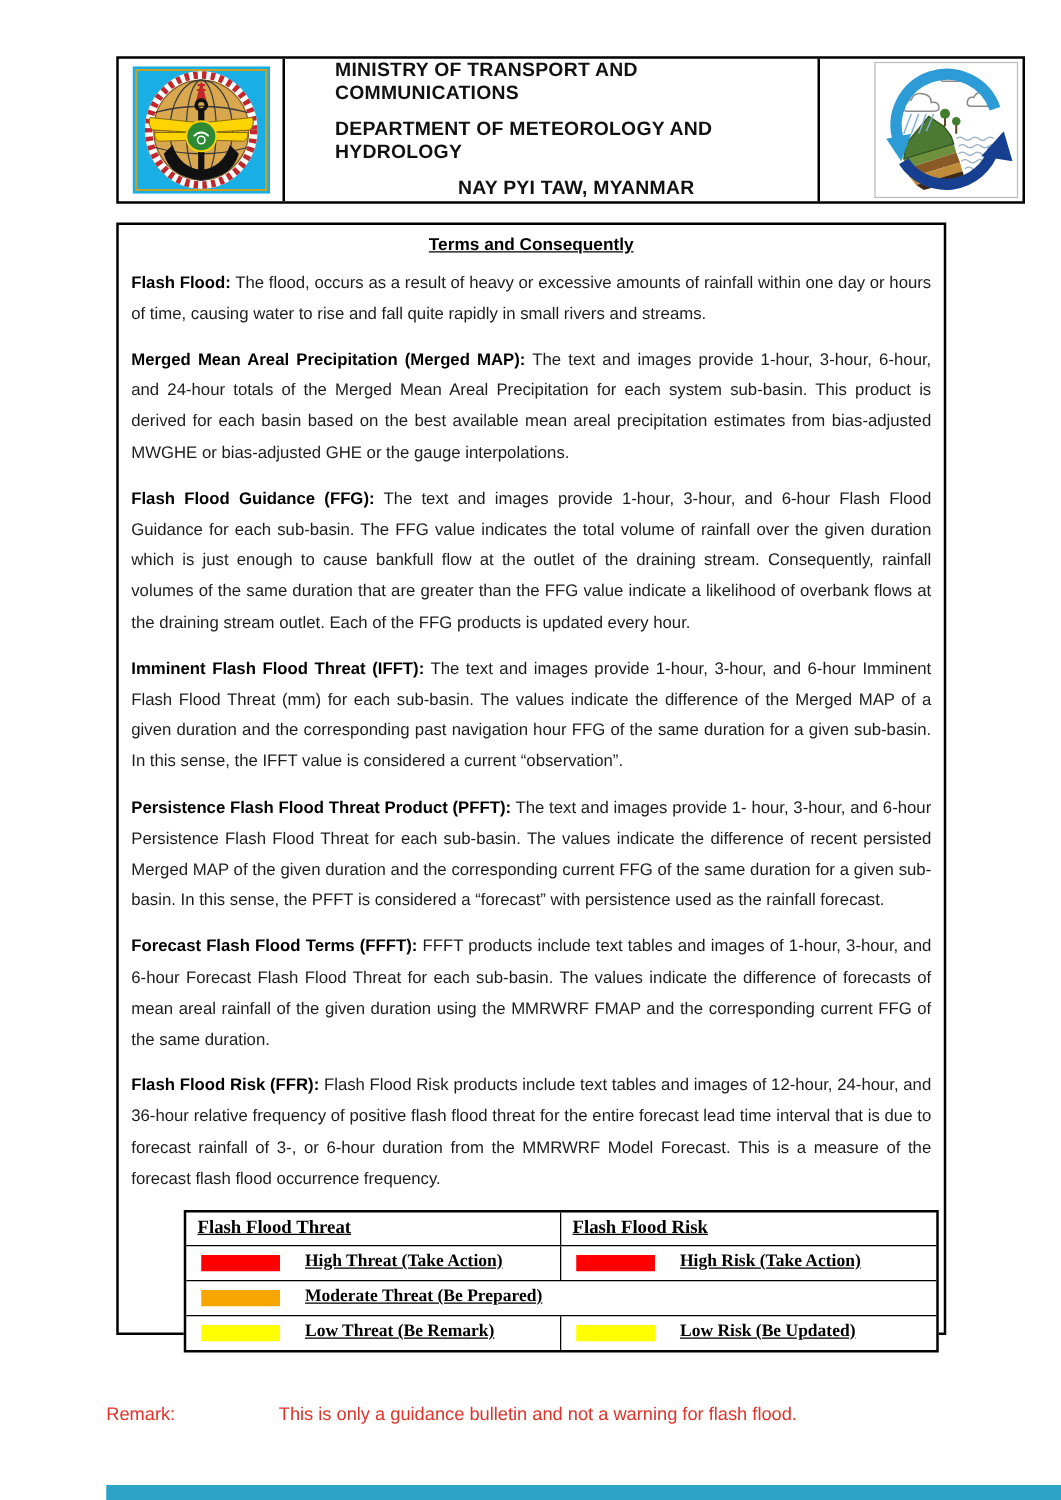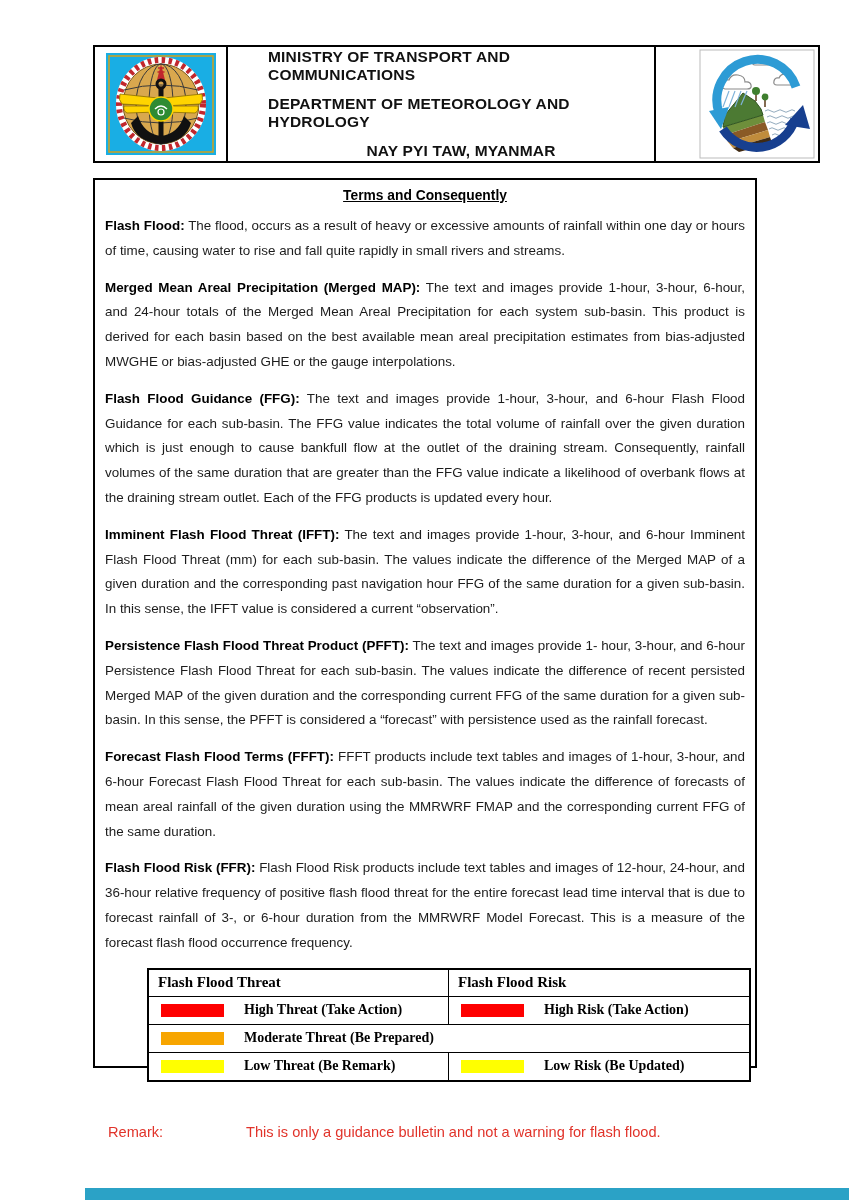--- a/index.html
+++ b/index.html
@@ -21,31 +21,31 @@
   .content-box { position:absolute; left:93px; top:178px; width:664px; height:890px;
                  border:2px solid #000; padding:8px 10px 0 10px; background:#fff; }
   .doc-title { text-align:center; font-weight:bold; font-size:13.8px; margin-bottom:11px; color:#000; }
   .doc-title span { text-decoration:underline; }
   .para { font-size:13.4px; line-height:24.8px; text-align:justify; margin-bottom:12px; color:#1c1c1c; }
   .term { font-weight:bold; color:#000; }
 
   
   .legend { width:604px; margin:4px 0 0 42px; border:2px solid #000;
             font-family:"Liberation Serif", serif; background:#fff; }
-  .lrow { display:flex; border-top:1px solid #000; }
+  .lrow { display:flex; border-top:1px solid #000;text-decoration:underline; }
   .lrow:first-child { border-top:none; }
   .lcell { width:50%; border-right:1px solid #000; display:flex; align-items:center;
            height:27px; padding-left:9px; }
   .lcell:last-child { border-right:none; }
   .lhead .lcell { font-weight:bold; font-size:15px; height:26px; color:#000; }
   .swatch { width:63px; height:13px; display:inline-block; margin-left:3px; flex:none; }
   .llabel { font-weight:bold; font-size:14px; margin-left:20px; color:#000; white-space:nowrap; }
 
   
-  .remark { position:absolute; left:108px; top:1124px; font-size:14.6px; }
+  .remark { position:absolute; left:85px; top:1124px; font-size:14.6px; }
   .remark-label { display:inline-block; width:138px; }
 
   
   .footer-bar { position:absolute; left:85px; right:0; top:1188px; height:12px; }
 </style>
 </head>
 <body>
 
 <div class="page">
 

